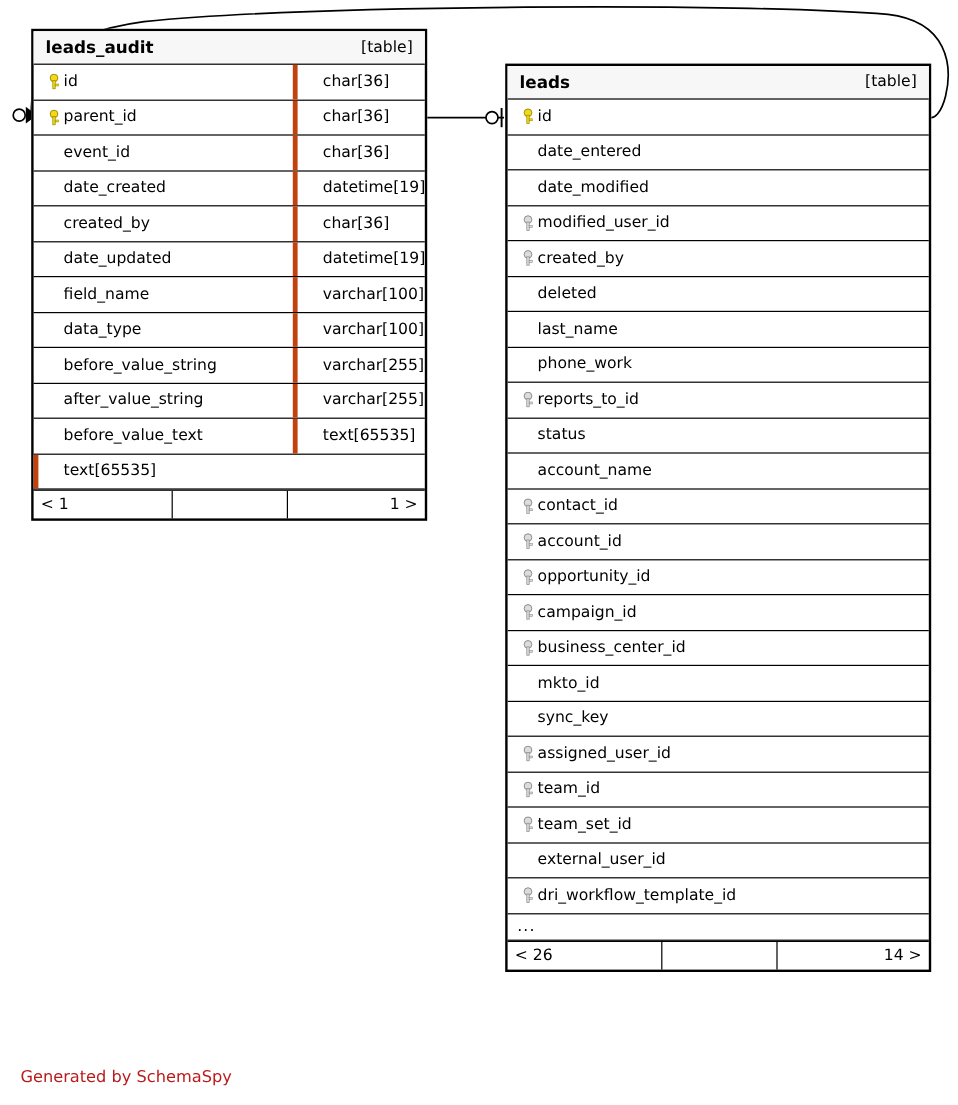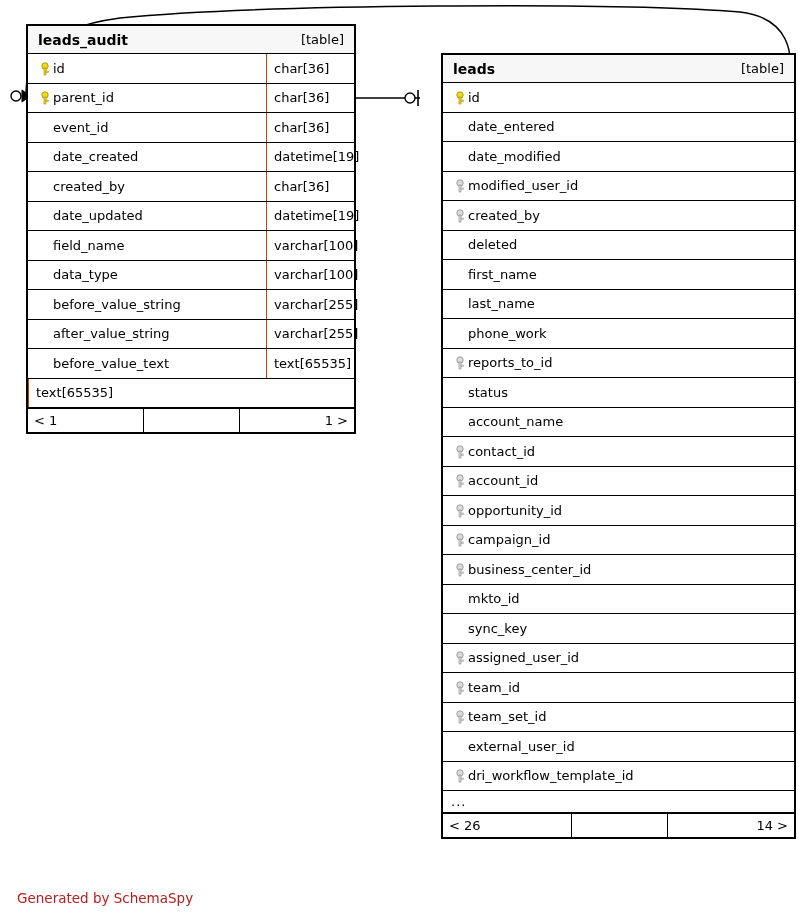--- a/index.html
+++ b/index.html
@@ -63,30 +63,30 @@
     height: 29.5px;
     box-sizing: border-box;
     border-bottom: 1px solid #000000;
   }
   .col-row:last-child {
     border-bottom: none;
   }
   .col-name-cell {
     flex: 1 1 auto;
     display: flex;
-    align-items: flex-end;
+    align-items: center;
     padding-left: 8px;
     min-width: 0;
     overflow: hidden;
   }
   .col-type-cell {
     flex: 0 0 auto;
-    width: 88px;
-    border-left: 1px solid #c2410c;
-    padding-left: 7px;
+    width: 110px;
+    border-left: 4px solid #c2410c;
+    padding-left: 21px;
     height: 100%;
     display: flex;
     align-items: center;
     box-sizing: border-box;
     white-space: nowrap;
   }
   .key-slot {
     width: 17px;
     flex: 0 0 17px;
     display: flex;
@@ -272,21 +272,21 @@
       <div class="col-type-cell">text[65535]</div>
     </div>
 
     <div class="footer-row">
       <div class="footer-cell footer-left" style="width:115px;">&lt; 1</div>
       <div class="footer-cell footer-mid" style="width:97px;"></div>
       <div class="footer-cell footer-right" style="flex:1 1 auto;">1 &gt;</div>
     </div>
   </div>
 
-  <div class="table-box" style="left:421px; top:53px; width:355px;margin-left:20px;">
+  <div class="table-box" style="left:421px; top:53px; width:355px;">
     <div class="table-header">
       <span class="table-name">leads</span>
       <span class="table-kind">[table]</span>
     </div>
 
     <div class="col-row">
       <div class="col-name-cell">
         <span class="key-slot key-icon">
           <svg width="10" height="14" viewBox="0 0 10 14">
               <circle cx="5" cy="4" r="3.2" fill="#f5d916" stroke="#9a8b00" stroke-width="0.8"></circle>
@@ -338,26 +338,20 @@
       </div>
     </div>
 
     <div class="col-row">
       <div class="col-name-cell">
         <span class="key-slot"></span>
         <span class="col-label">deleted</span>
       </div>
     </div>
 
-    <div class="col-row">
-      <div class="col-name-cell">
-        <span class="key-slot"></span>
-        <span class="col-label">first_name</span>
-      </div>
-    </div>
 
     <div class="col-row">
       <div class="col-name-cell">
         <span class="key-slot"></span>
         <span class="col-label">last_name</span>
       </div>
     </div>
 
     <div class="col-row">
       <div class="col-name-cell">

